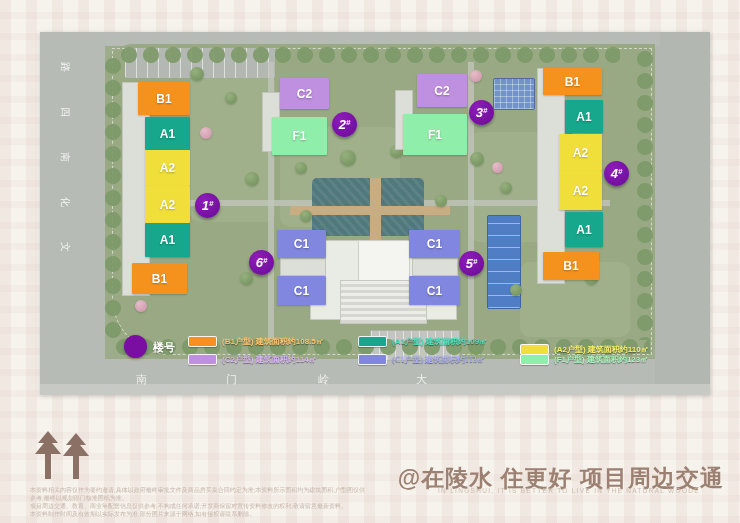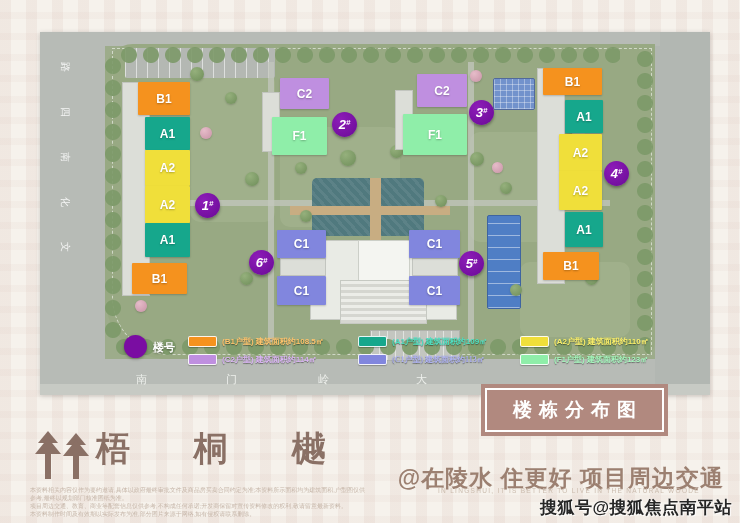--- a/index.html
+++ b/index.html
@@ -218,21 +218,21 @@
     <div class="marker-label">楼号</div>
 
     <div class="legend-item" style="left:148px;top:304px;">
       <span class="legend-swatch" style="background:#f5921e;"></span>
       <span class="legend-label lc-b1">(B1户型) 建筑面积约108.5㎡</span>
     </div>
     <div class="legend-item" style="left:318px;top:304px;">
       <span class="legend-swatch" style="background:#16a78c;"></span>
       <span class="legend-label lc-a1">(A1户型) 建筑面积约109㎡</span>
     </div>
-    <div class="legend-item" style="left:480px;top:304px;">
+    <div class="legend-item" style="left:480px;top:312px;">
       <span class="legend-swatch" style="background:#f0df3a;"></span>
       <span class="legend-label lc-a2">(A2户型) 建筑面积约110㎡</span>
     </div>
     <div class="legend-item" style="left:148px;top:322px;">
       <span class="legend-swatch" style="background:#bf8fe0;"></span>
       <span class="legend-label lc-c2">(C2户型) 建筑面积约114㎡</span>
     </div>
     <div class="legend-item" style="left:318px;top:322px;">
       <span class="legend-swatch" style="background:#8186de;"></span>
       <span class="legend-label lc-c1">(C1户型) 建筑面积约113㎡</span>
@@ -246,38 +246,35 @@
     <div class="vchar" style="left:20px;top:73px;">四</div>
     <div class="vchar" style="left:20px;top:118px;">南</div>
     <div class="vchar" style="left:20px;top:163px;">化</div>
     <div class="vchar" style="left:20px;top:208px;">文</div>
     <div class="hchar" style="left:96px;top:340px;">南</div>
     <div class="hchar" style="left:186px;top:340px;">门</div>
     <div class="hchar" style="left:278px;top:340px;">岭</div>
     <div class="hchar" style="left:376px;top:340px;">大</div>
   </div>
 
-  <div class="plate">楼栋分布图</div>
 
   <div class="logo-trees">
     <svg width="58" height="48" viewBox="0 0 58 48">
       <g fill="#8a7065">
         <polygon points="14,0 24,12 4,12"></polygon>
         <polygon points="14,7 27,23 1,23"></polygon>
         <rect x="11" y="21" width="6" height="27"></rect>
         <polygon points="42,2 52,14 32,14"></polygon>
         <polygon points="42,9 55,25 29,25"></polygon>
         <rect x="39" y="23" width="6" height="25"></rect>
       </g>
     </svg>
   </div>
-  <div class="logo-text">梧 桐 樾</div>
 
   <div class="disclaimer">
     <div>本资料相关内容仅作为要约邀请,具体以政府最终审批文件及商品房买卖合同约定为准;本资料所示面积均为建筑面积,户型图仅供参考,最终以规划部门核准图纸为准。</div>
     <div>项目周边交通、教育、商业等配套信息仅供参考,不构成任何承诺;开发商保留对宣传资料修改的权利,敬请留意最新资料。</div>
     <div>本资料制作时间及有效期以实际发布为准,部分图片来源于网络,如有侵权请联系删除。</div>
   </div>
 
   <div class="tagline">@在陵水 住更好 项目周边交通</div>
   <div class="tagline-en">In Lingshui, it is better to live in the natural Wooden Hue</div>
-  <div class="watermark">搜狐号@搜狐焦点南平站</div>
 </div>
 
 </body></html>

